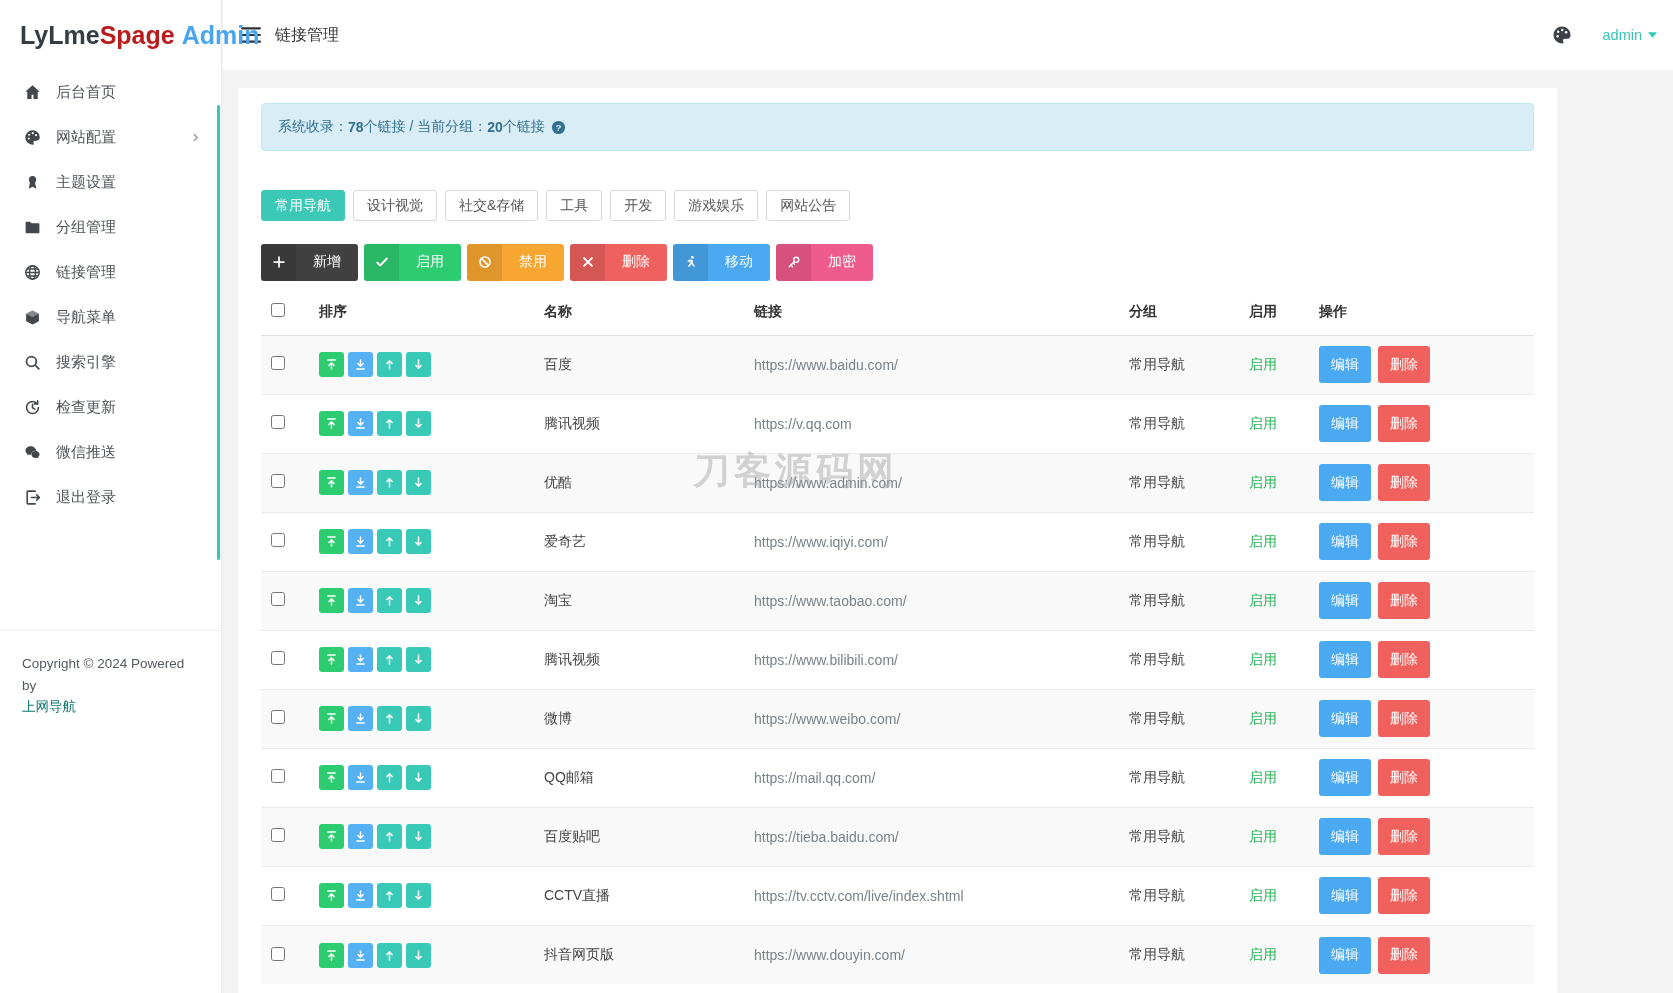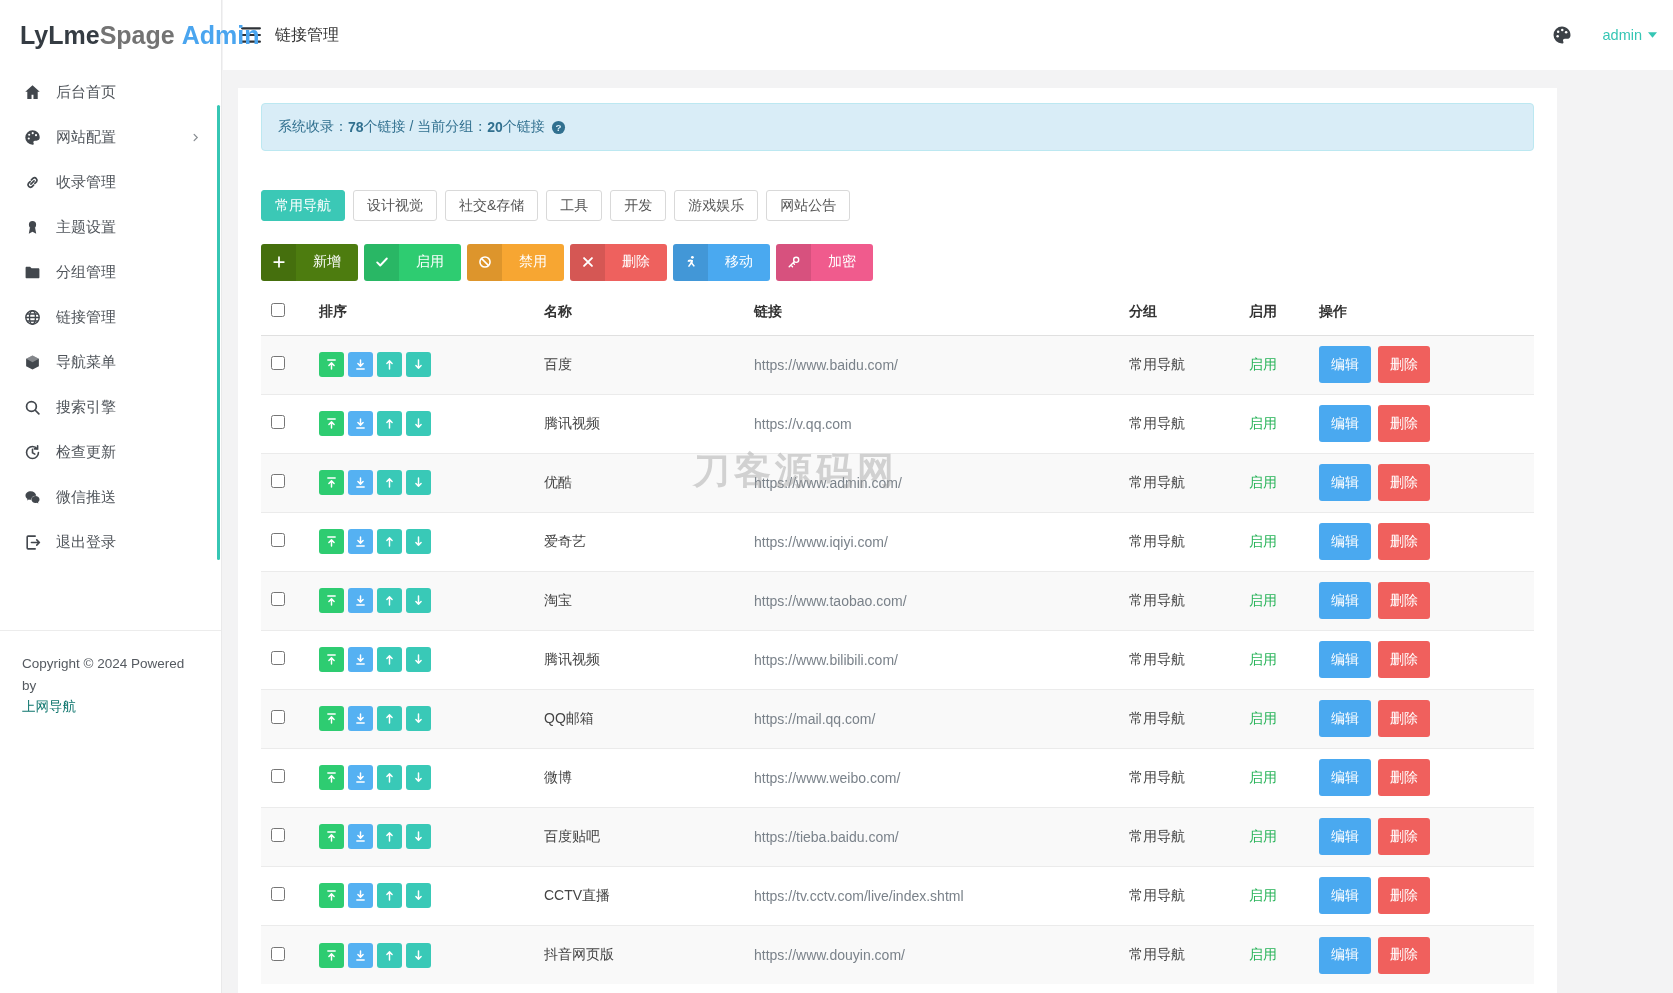--- a/index.html
+++ b/index.html
@@ -6,21 +6,21 @@
   html,body { width: 1673px; height: 993px; overflow: hidden;
     font-family: "Liberation Sans", "DejaVu Sans", sans-serif;
     background: #f3f3f4; }
 
   
   .sidebar { position: fixed; left: 0; top: 0; width: 222px; height: 993px;
     background: #fff; border-right: 1px solid #e9e9ea; z-index: 20; }
   .logo { height: 70px; display: flex; align-items: center; padding-left: 20px;
     font-size: 25px; font-weight: bold; white-space: nowrap; }
   .logo .p1 { color: #353c43; }
-  .logo .p2 { color: #737373; }
+  .logo .p2 { color: #b91c1c; }
   .logo .p3 { color: #4aa5ef; margin-left: 7px; }
   .menu { list-style: none; }
   .menu-item { height: 45px; display: flex; align-items: center;
     padding: 0 20px 0 24px; color: #50555b; font-size: 15px; cursor: pointer; }
   .mi-icon { width: 17px; height: 17px; margin-right: 15px; color: #42474d;
     display: inline-flex; flex: none; }
   .mi-icon svg { width: 100%; height: 100%; }
   .mi-chevron { margin-left: auto; width: 11px; height: 11px; color: #888d92;
     display: inline-flex; }
   .mi-chevron svg { width: 100%; height: 100%; }
@@ -124,28 +124,20 @@
             <circle cx="11.3" cy="5.8" r="1" fill="#fff"></circle>
             <circle cx="4.5" cy="8.9" r="1" fill="#fff"></circle>
           </svg>
         </span>
         <span class="mi-label">网站配置</span>
         <span class="mi-chevron">
           <svg viewBox="0 0 16 16" fill="none" stroke="currentColor" stroke-width="1.8" stroke-linecap="round">
             <path d="m6 3.5 4.5 4.5L6 12.5"></path>
           </svg>
         </span>
-      </li>
-      <li class="menu-item">
-        <span class="mi-icon">
-          <svg viewBox="0 0 16 16" fill="none" stroke="currentColor" stroke-width="1.6" stroke-linecap="round">
-            <path d="M6.5 9.5 9.5 6.5M5.8 7.2 4.2 8.8a2.3 2.3 0 0 0 3.2 3.2l1.6-1.6M10.2 8.8l1.6-1.6a2.3 2.3 0 0 0-3.2-3.2L7 5.6"></path>
-          </svg>
-        </span>
-        <span class="mi-label">收录管理</span>
       </li>
       <li class="menu-item">
         <span class="mi-icon">
           <svg viewBox="0 0 16 16" fill="currentColor">
             <circle cx="8" cy="5.3" r="3.4"></circle>
             <path d="M5.6 8 4.5 13.9l3.5-2 3.5 2L10.4 8z"></path>
           </svg>
         </span>
         <span class="mi-label">主题设置</span>
       </li>
@@ -270,21 +262,21 @@
         <button class="tab active">常用导航</button>
         <button class="tab">设计视觉</button>
         <button class="tab">社交&amp;存储</button>
         <button class="tab">工具</button>
         <button class="tab">开发</button>
         <button class="tab">游戏娱乐</button>
         <button class="tab">网站公告</button>
       </div>
 
     <div class="actions">
-        <button class="action-btn" style="background: #4d7c0f;">
+        <button class="action-btn" style="background: #404040;">
           <span class="ab-icon">
             <svg viewBox="0 0 16 16" fill="none" stroke="currentColor" stroke-width="2" stroke-linecap="round">
               <path d="M8 2.5v11M2.5 8h11"></path>
             </svg>
           </span>
           <span class="ab-label">新增</span>
         </button>
         <button class="action-btn" style="background: rgb(46, 204, 113);">
           <span class="ab-icon">
             <svg viewBox="0 0 16 16" fill="none" stroke="currentColor" stroke-width="2.2" stroke-linecap="round" stroke-linejoin="round">
@@ -570,55 +562,55 @@
                     <path d="M8 13.5V3.5M4.8 6.7 8 3.5l3.2 3.2"></path>
                   </svg>
                 </span>
               </button><button class="sort-btn" style="background: rgb(57, 201, 183);">
                 <span style="display:inline-flex;width:13px;height:13px">
                   <svg viewBox="0 0 16 16" fill="none" stroke="currentColor" stroke-width="1.8" stroke-linecap="round" stroke-linejoin="round">
                     <path d="M8 2.5v10M4.8 9.3 8 12.5l3.2-3.2"></path>
                   </svg>
                 </span>
               </button></td>
+            <td>微博</td>
+            <td class="link-cell">https://www.weibo.com/</td>
+            <td>常用导航</td>
+            <td class="status-cell">启用</td>
+            <td><button class="op-btn" style="background: rgb(74, 169, 240);">编辑</button><button class="op-btn" style="background: rgb(240, 96, 93);">删除</button></td>
+          </tr>
+          <tr>
+            <td><input type="checkbox" style=""></td>
+            <td><button class="sort-btn" style="background: rgb(46, 204, 113);">
+                <span style="display:inline-flex;width:13px;height:13px">
+                  <svg viewBox="0 0 16 16" fill="none" stroke="currentColor" stroke-width="1.8" stroke-linecap="round" stroke-linejoin="round">
+                    <path d="M3.5 2.5h9M8 13.5V6M4.8 9.2 8 6l3.2 3.2"></path>
+                  </svg>
+                </span>
+              </button><button class="sort-btn" style="background: rgb(85, 177, 242);">
+                <span style="display:inline-flex;width:13px;height:13px">
+                  <svg viewBox="0 0 16 16" fill="none" stroke="currentColor" stroke-width="1.8" stroke-linecap="round" stroke-linejoin="round">
+                    <path d="M3.5 13.5h9M8 2.5V10M4.8 6.8 8 10l3.2-3.2"></path>
+                  </svg>
+                </span>
+              </button><button class="sort-btn" style="background: rgb(57, 201, 183);">
+                <span style="display:inline-flex;width:13px;height:13px">
+                  <svg viewBox="0 0 16 16" fill="none" stroke="currentColor" stroke-width="1.8" stroke-linecap="round" stroke-linejoin="round">
+                    <path d="M8 13.5V3.5M4.8 6.7 8 3.5l3.2 3.2"></path>
+                  </svg>
+                </span>
+              </button><button class="sort-btn" style="background: rgb(57, 201, 183);">
+                <span style="display:inline-flex;width:13px;height:13px">
+                  <svg viewBox="0 0 16 16" fill="none" stroke="currentColor" stroke-width="1.8" stroke-linecap="round" stroke-linejoin="round">
+                    <path d="M8 2.5v10M4.8 9.3 8 12.5l3.2-3.2"></path>
+                  </svg>
+                </span>
+              </button></td>
             <td>QQ邮箱</td>
             <td class="link-cell">https://mail.qq.com/</td>
-            <td>常用导航</td>
-            <td class="status-cell">启用</td>
-            <td><button class="op-btn" style="background: rgb(74, 169, 240);">编辑</button><button class="op-btn" style="background: rgb(240, 96, 93);">删除</button></td>
-          </tr>
-          <tr>
-            <td><input type="checkbox" style=""></td>
-            <td><button class="sort-btn" style="background: rgb(46, 204, 113);">
-                <span style="display:inline-flex;width:13px;height:13px">
-                  <svg viewBox="0 0 16 16" fill="none" stroke="currentColor" stroke-width="1.8" stroke-linecap="round" stroke-linejoin="round">
-                    <path d="M3.5 2.5h9M8 13.5V6M4.8 9.2 8 6l3.2 3.2"></path>
-                  </svg>
-                </span>
-              </button><button class="sort-btn" style="background: rgb(85, 177, 242);">
-                <span style="display:inline-flex;width:13px;height:13px">
-                  <svg viewBox="0 0 16 16" fill="none" stroke="currentColor" stroke-width="1.8" stroke-linecap="round" stroke-linejoin="round">
-                    <path d="M3.5 13.5h9M8 2.5V10M4.8 6.8 8 10l3.2-3.2"></path>
-                  </svg>
-                </span>
-              </button><button class="sort-btn" style="background: rgb(57, 201, 183);">
-                <span style="display:inline-flex;width:13px;height:13px">
-                  <svg viewBox="0 0 16 16" fill="none" stroke="currentColor" stroke-width="1.8" stroke-linecap="round" stroke-linejoin="round">
-                    <path d="M8 13.5V3.5M4.8 6.7 8 3.5l3.2 3.2"></path>
-                  </svg>
-                </span>
-              </button><button class="sort-btn" style="background: rgb(57, 201, 183);">
-                <span style="display:inline-flex;width:13px;height:13px">
-                  <svg viewBox="0 0 16 16" fill="none" stroke="currentColor" stroke-width="1.8" stroke-linecap="round" stroke-linejoin="round">
-                    <path d="M8 2.5v10M4.8 9.3 8 12.5l3.2-3.2"></path>
-                  </svg>
-                </span>
-              </button></td>
-            <td>微博</td>
-            <td class="link-cell">https://www.weibo.com/</td>
             <td>常用导航</td>
             <td class="status-cell">启用</td>
             <td><button class="op-btn" style="background: rgb(74, 169, 240);">编辑</button><button class="op-btn" style="background: rgb(240, 96, 93);">删除</button></td>
           </tr>
           <tr>
             <td><input type="checkbox" style=""></td>
             <td><button class="sort-btn" style="background: rgb(46, 204, 113);">
                 <span style="display:inline-flex;width:13px;height:13px">
                   <svg viewBox="0 0 16 16" fill="none" stroke="currentColor" stroke-width="1.8" stroke-linecap="round" stroke-linejoin="round">
                     <path d="M3.5 2.5h9M8 13.5V6M4.8 9.2 8 6l3.2 3.2"></path>

